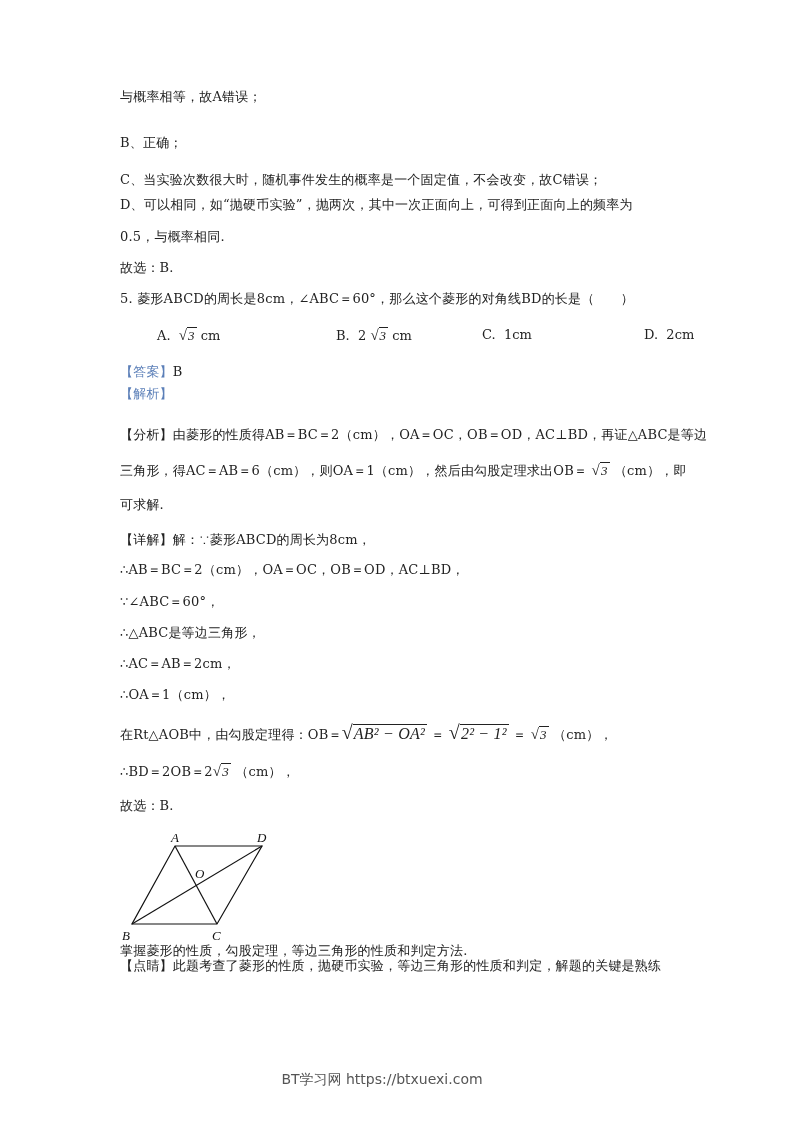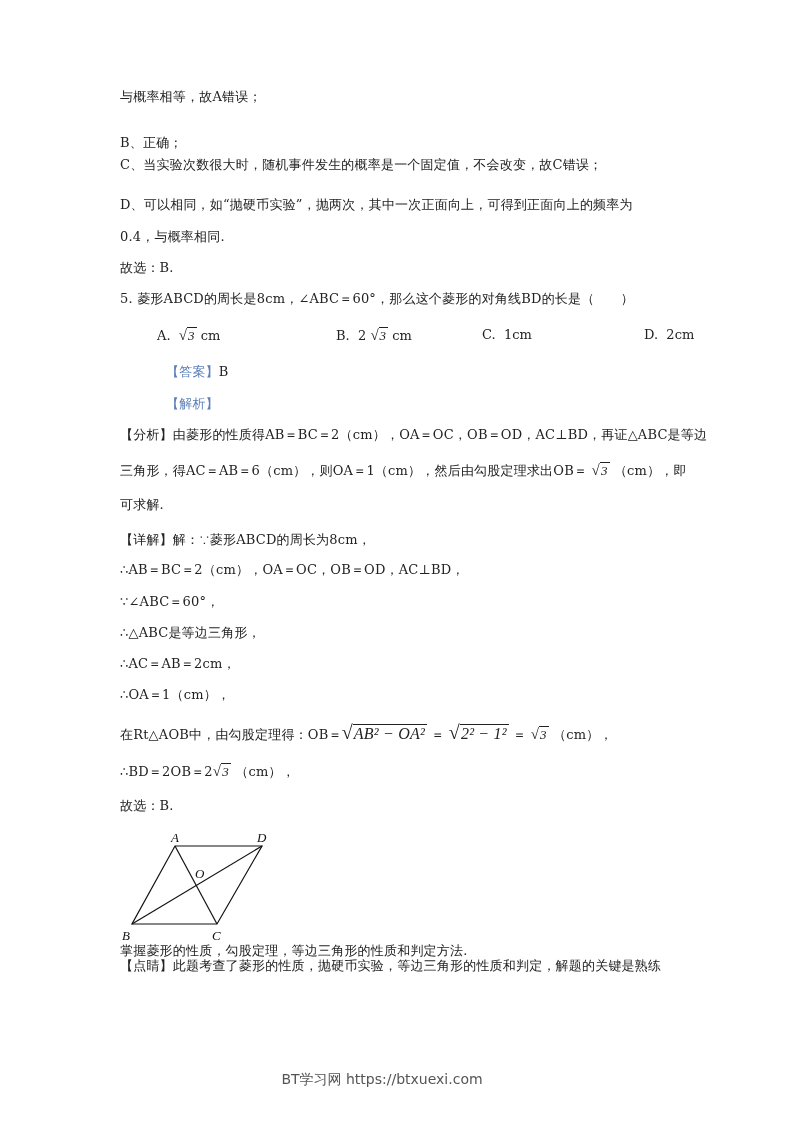--- a/index.html
+++ b/index.html
@@ -1,37 +1,37 @@
 <!DOCTYPE html>
 <html><head>
   <meta charset="utf-8">
   <style>
     html, body { margin: 0; padding: 0; background: #ffffff; }
     body { width: 793px; height: 1122px; position: relative; overflow: hidden;
            font-family: "DejaVu Serif", "Liberation Serif", serif; color: #222; }
     .line { position: absolute; left: 120px; font-size: 13px; line-height: 18px; white-space: nowrap; letter-spacing: 0.2px; }
-    .tag-blue { color: #5b7fb8; margin-left: 46px; }
+    .tag-blue { color: #5b7fb8; }
     .sqrt { display: inline-block; position: relative; font-family: "Liberation Serif", serif; font-style: italic; }
     .sqrt .rad { font-style: normal; font-size: 15px; }
     .sqrt .inner { border-top: 1px solid #222; padding: 0 2px 0 1px; }
     .sqrt.big .rad { font-size: 20px; }
     .sqrt.big .inner { font-size: 16px; text-align: center; }
     .opt { position: absolute; font-size: 13px; line-height: 18px; white-space: nowrap; margin-left: 37px; }
     .figure { position: absolute; left: 118px; top: 826px; }
     .footer { position: absolute; top: 1071px; left: 0; width: 764px; text-align: center;
               font-family: "DejaVu Sans", sans-serif; font-size: 14px; color: #555; }
   </style>
 </head>
 <body>
 
 <div class="line" style="top:88px">与概率相等，故A错误；</div>
 <div class="line" style="top:134px">B、正确；</div>
-<div class="line" style="top:156px">C、当实验次数很大时，随机事件发生的概率是一个固定值，不会改变，故C错误；</div>
+<div class="line" style="top:171px">C、当实验次数很大时，随机事件发生的概率是一个固定值，不会改变，故C错误；</div>
 <div class="line" style="top:196px">D、可以相同，如“抛硬币实验”，抛两次，其中一次正面向上，可得到正面向上的频率为</div>
-<div class="line" style="top:228px">0.4，与概率相同.</div>
+<div class="line" style="top:228px">0.5，与概率相同.</div>
 <div class="line" style="top:259px">故选：B.</div>
 
 <div class="line" style="top:290px">
   <span>5.</span>
   <span>菱形ABCD的周长是8cm，∠ABC＝60°，那么这个菱形的对角线BD的长是（　　）</span>
 </div>
 
 <div class="opt" style="left:120px; top:326px">
   <span>A.</span>&nbsp;
   <span class="sqrt"><span class="rad">√</span><span class="inner">3</span></span>
@@ -48,21 +48,21 @@
   <span>1cm</span>
 </div>
 <div class="opt" style="left:607px; top:326px">
   <span>D.</span>&nbsp;
   <span>2cm</span>
 </div>
 
 <div class="line" style="top:363px">
   <span class="tag-blue">【答案】</span><span>B</span>
 </div>
-<div class="line tag-blue" style="top:395px">【解析】</div>
+<div class="line tag-blue" style="top:385px">【解析】</div>
 
 <div class="line" style="top:426px">
   <span>【分析】</span><span>由菱形的性质得AB＝BC＝2（cm），OA＝OC，OB＝OD，AC⊥BD，再证△ABC是等边</span>
 </div>
 <div class="line" style="top:461px">
   <span>三角形，得AC＝AB＝6（cm），则OA＝1（cm），然后由勾股定理求出OB＝</span>
   <span class="sqrt"><span class="rad">√</span><span class="inner">3</span></span>
   <span>（cm），即</span>
 </div>
 <div class="line" style="top:496px">可求解.</div>

